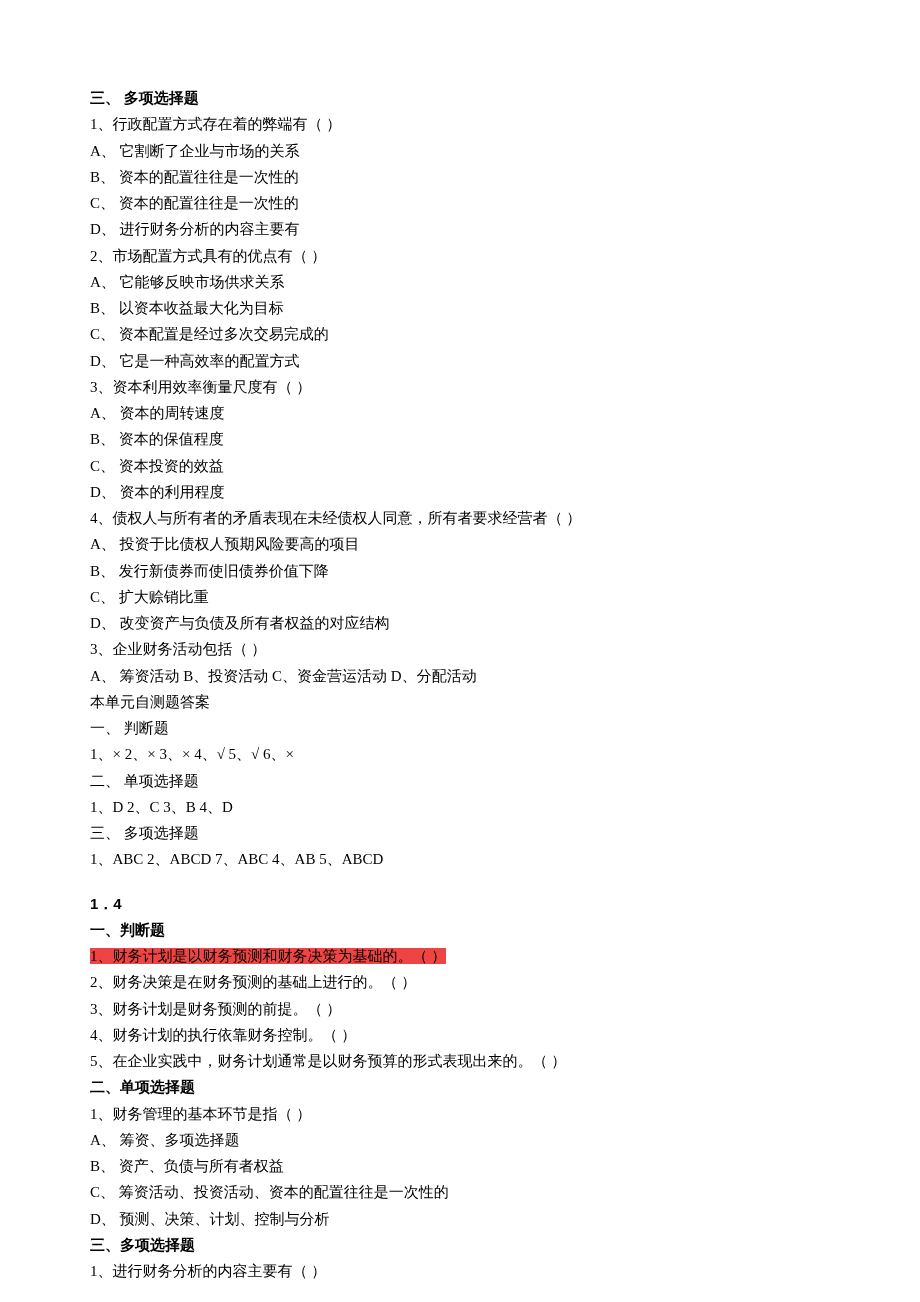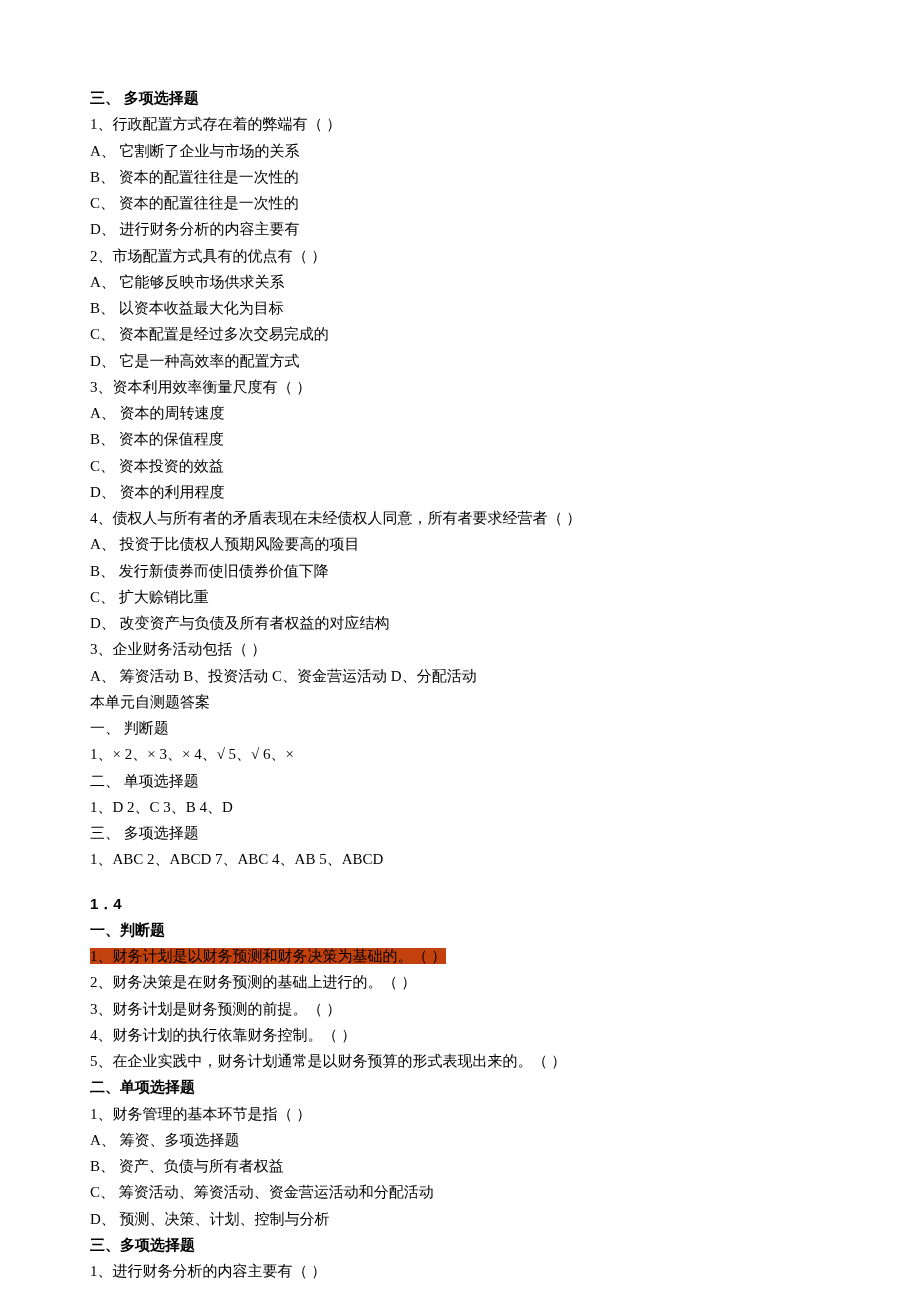--- a/index.html
+++ b/index.html
@@ -10,21 +10,21 @@
       background: #fff;
       margin: 0;
       padding: 85px 90px 60px 90px;
       width: 920px;
       box-sizing: border-box;
     }
     .bold {
       font-weight: bold;
     }
     .highlight {
-      background-color: #c2410c;
+      background-color: #ef4444;
     }
     .spacer {
       height: 18px;
     }
     p {
       margin: 0;
       padding: 0;
     }
     .section-num {
       font-family: Liberation Sans, sans-serif;
@@ -79,17 +79,17 @@
 <p><span class="highlight">1、财务计划是以财务预测和财务决策为基础的。（ ）</span></p>
 <p>2、财务决策是在财务预测的基础上进行的。（ ）</p>
 <p>3、财务计划是财务预测的前提。（ ）</p>
 <p>4、财务计划的执行依靠财务控制。（ ）</p>
 <p>5、在企业实践中，财务计划通常是以财务预算的形式表现出来的。（ ）</p>
 
 <p class="bold">二、单项选择题</p>
 <p>1、财务管理的基本环节是指（ ）</p>
 <p>A、 筹资、多项选择题</p>
 <p>B、 资产、负债与所有者权益</p>
-<p>C、 筹资活动、筹资活动、资金营运活动和分配活动</p>
+<p>C、 筹资活动、投资活动、资本的配置往往是一次性的</p>
 <p>D、 预测、决策、计划、控制与分析</p>
 
 <p class="bold">三、多项选择题</p>
 <p>1、进行财务分析的内容主要有（ ）</p>
 
 </body></html>

